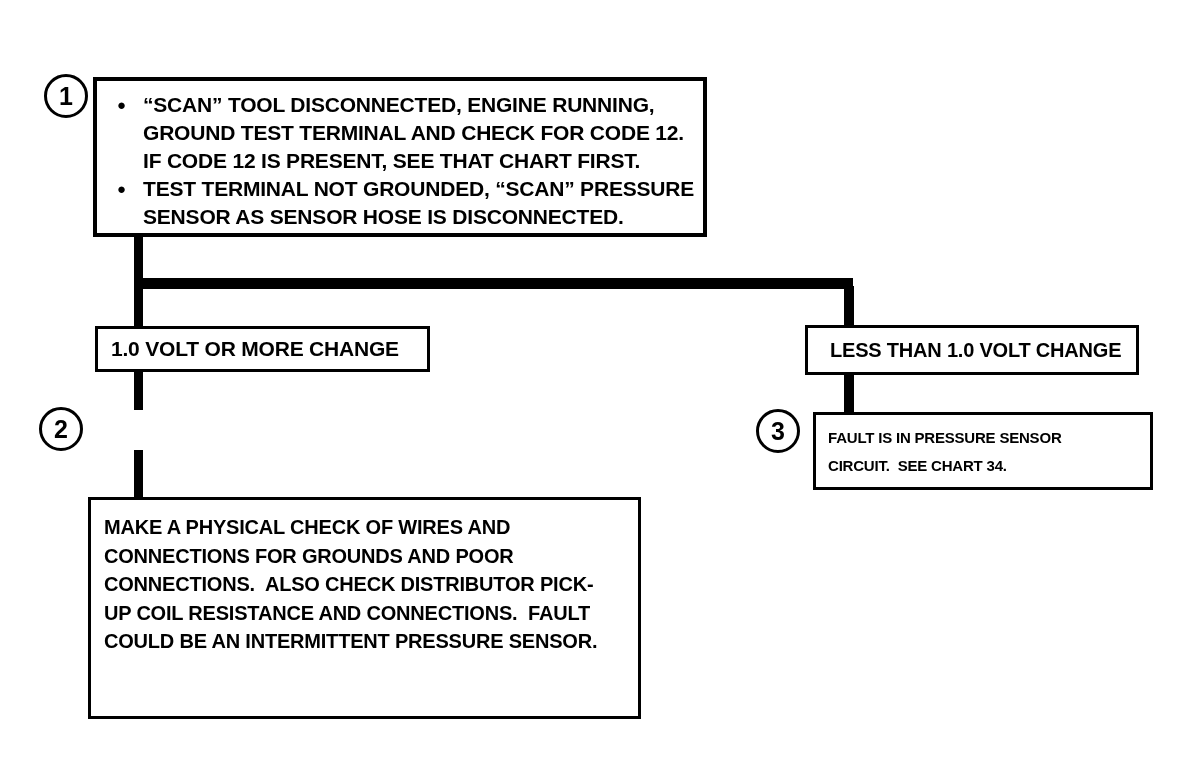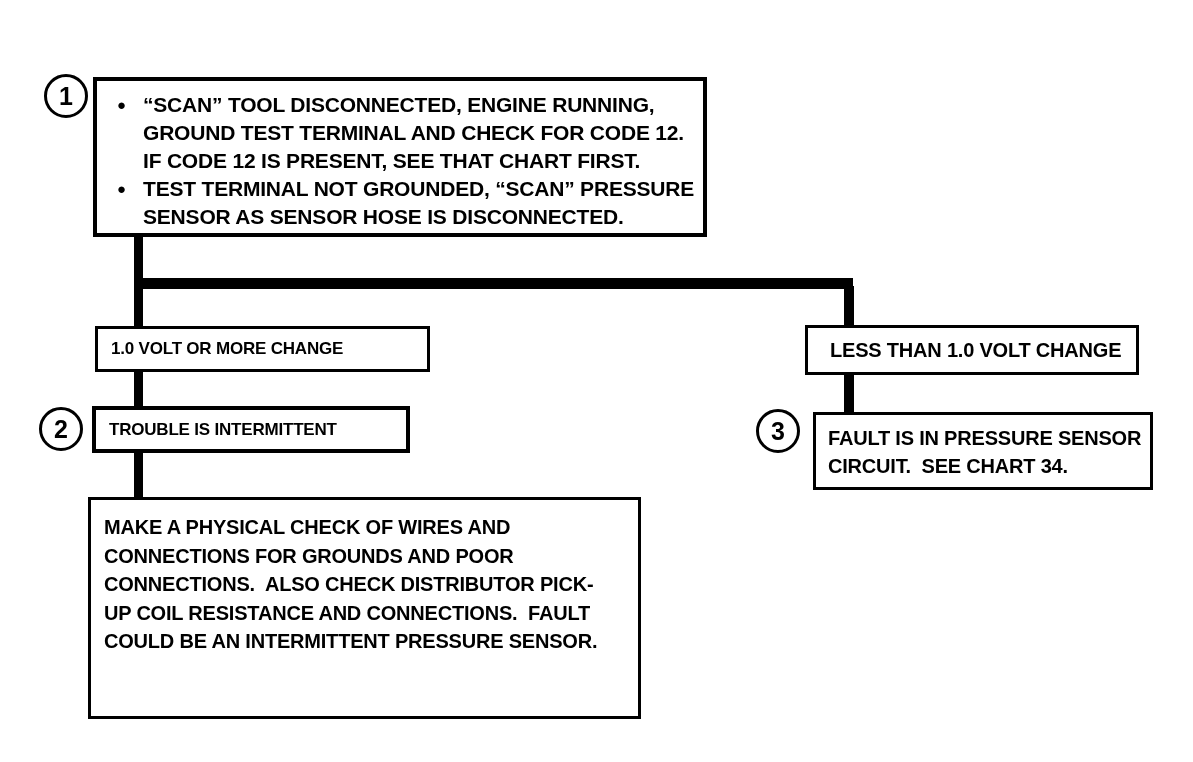--- a/index.html
+++ b/index.html
@@ -62,36 +62,36 @@
   }
   .step1-box .txt {
     font-size: 21px;
     line-height: 28px;
   }
   
   .label-box {
     display: flex;
     align-items: center;
   }
-  .label-box .txt { font-size: 17px; }
+  .label-box .txt { font-size: 21px; }
   .branch-left-box  { left: 95px;  top: 326px; width: 335px; height: 46px; padding-left: 13px; }
   .step2-box        { left: 92px;  top: 406px; width: 318px; height: 47px; padding-left: 13px; }
   .branch-right-box { left: 805px; top: 325px; width: 334px; height: 50px; padding-left: 22px; }
   .branch-right-box .txt { font-size: 20px; text-align: center; }
   
   .action-box {
     left: 88px; top: 497px; width: 553px; height: 222px;
     padding: 13px 6px 0 13px;
   }
   .action-box .txt { font-size: 20px; line-height: 28.5px; }
   .step3-box {
     left: 813px; top: 412px; width: 340px; height: 78px;
     padding: 9px 4px 0 12px;
   }
-  .step3-box .txt { font-size: 20px; line-height: 28px; }
+  .step3-box .txt { font-size: 15px; line-height: 28px; }
   
   .circle-1 { left: 44px;  top: 74px;  }
   .circle-2 { left: 39px;  top: 407px; }
   .circle-3 { left: 756px; top: 409px; }
   
   .l-step1-down   { left: 134px; top: 234px; width: 9px;  height: 50px; }
   .l-hbar         { left: 134px; top: 278px; width: 719px; height: 11px; }
   .l-left-down-1  { left: 134px; top: 286px; width: 9px;  height: 44px; }
   .l-left-down-2  { left: 134px; top: 368px; width: 9px;  height: 42px; }
   .l-left-down-3  { left: 134px; top: 450px; width: 9px;  height: 50px; }
@@ -128,23 +128,20 @@
     </div>
   </div>
 
   <div class="box label-box branch-left-box">
     <span class="txt">1.0 VOLT OR MORE CHANGE</span>
   </div>
 
   <div class="circle circle-2">
     <span>2</span>
   </div>
-  <div class="box thick label-box step2-box">
-    <span class="txt">TROUBLE IS INTERMITTENT</span>
-  </div>
 
   <div class="box action-box">
     <span class="txt">MAKE A PHYSICAL CHECK OF WIRES AND
 CONNECTIONS FOR GROUNDS AND POOR
 CONNECTIONS.  ALSO CHECK DISTRIBUTOR PICK-
 UP COIL RESISTANCE AND CONNECTIONS.  FAULT
 COULD BE AN INTERMITTENT PRESSURE SENSOR.</span>
   </div>
 
   <div class="box label-box branch-right-box">

